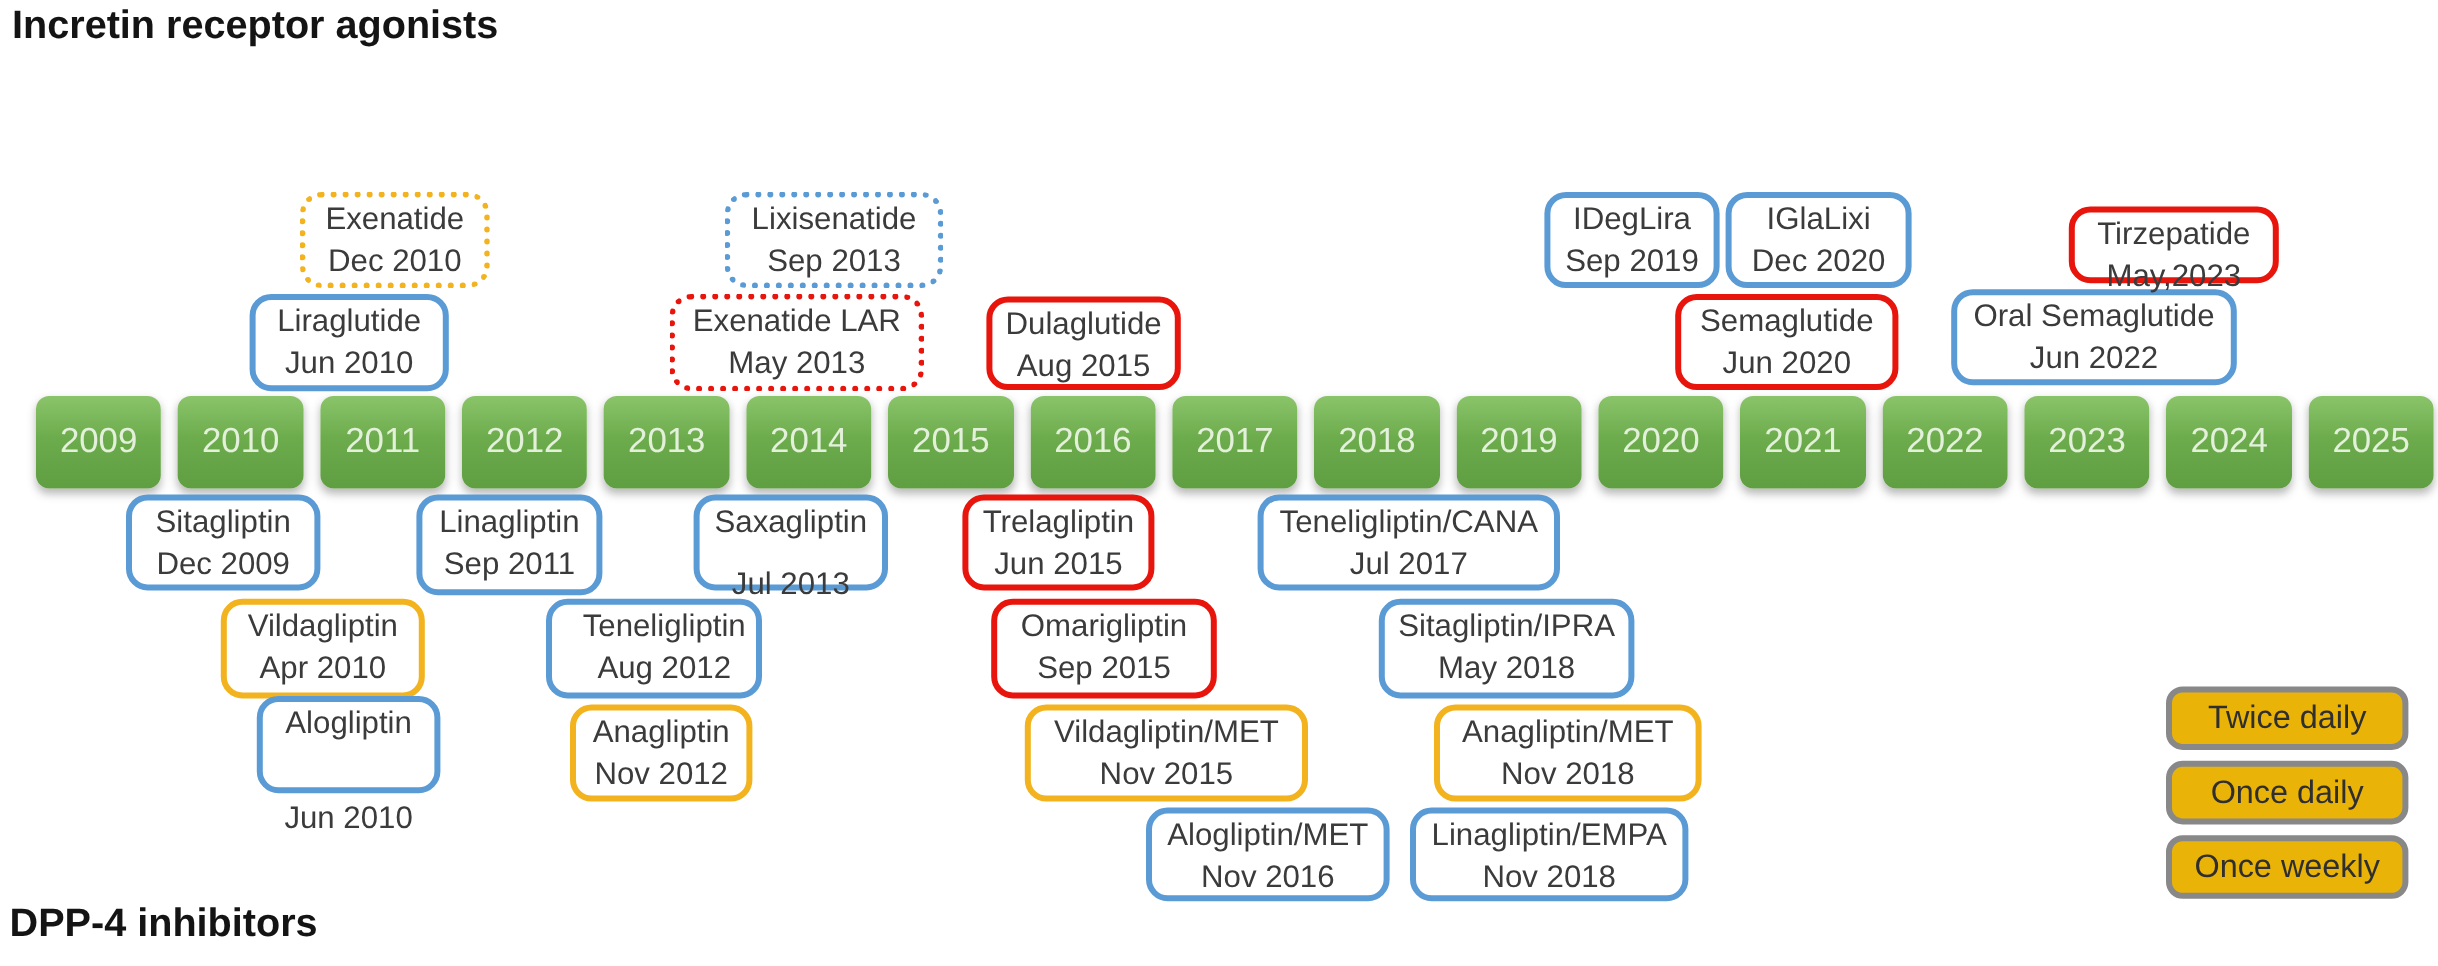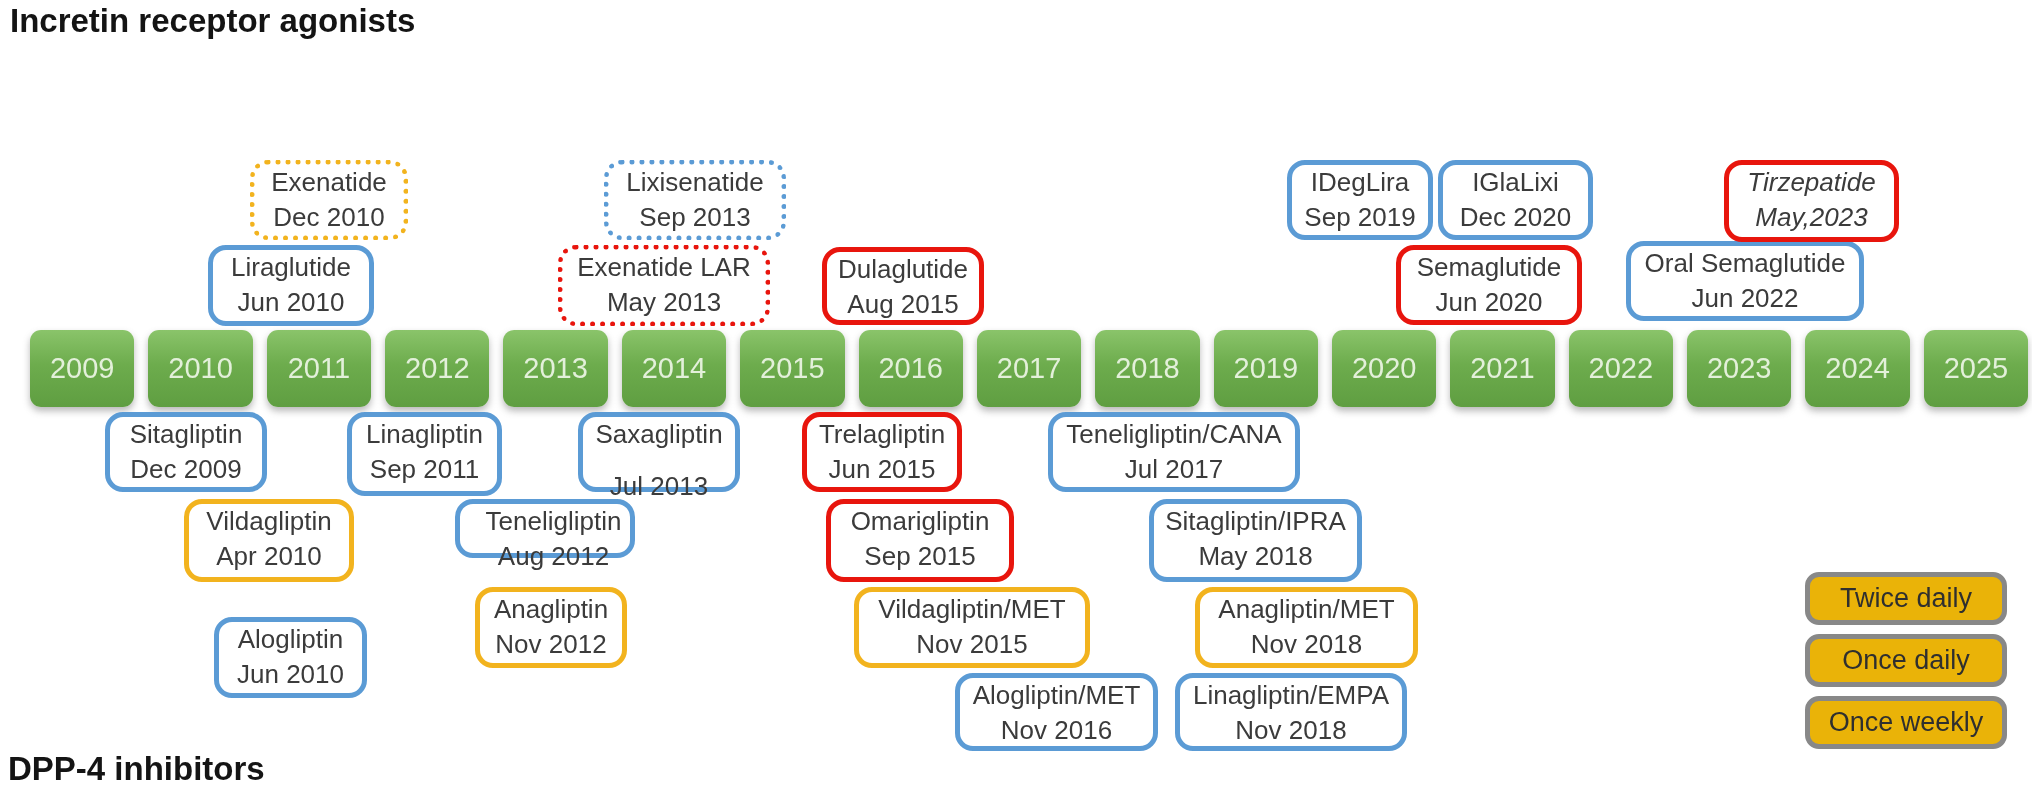--- a/index.html
+++ b/index.html
@@ -140,21 +140,21 @@
         <span class="drug-date">Dec 2020</span>
       </div>
       <div class="drug-box freq-once-weekly border-solid" style="left: 1396px; top: 245px; width: 186px; height: 80px;">
         <span class="drug-name">Semaglutide</span>
         <span class="drug-date">Jun 2020</span>
       </div>
       <div class="drug-box freq-once-daily border-solid" style="left: 1626px; top: 241px; width: 238px; height: 80px;">
         <span class="drug-name">Oral Semaglutide</span>
         <span class="drug-date">Jun 2022</span>
       </div>
-      <div class="drug-box freq-once-weekly border-solid" style="left: 1724px; top: 160px; width: 175px; height: 82px; font-style: italic;">
+      <div class="drug-box freq-once-weekly border-solid" style="left: 1724px; top: 172px; width: 175px; height: 64px;">
         <span class="drug-name">Tirzepatide</span>
         <span class="drug-date">May,2023</span>
       </div>
       <div class="drug-box freq-once-daily border-solid" style="left: 105px; top: 412px; width: 162px; height: 80px;">
         <span class="drug-name">Sitagliptin</span>
         <span class="drug-date">Dec 2009</span>
       </div>
       <div class="drug-box freq-once-daily border-solid" style="left: 347px; top: 412px; width: 155px; height: 84px;">
         <span class="drug-name">Linagliptin</span>
         <span class="drug-date">Sep 2011</span>
@@ -168,33 +168,33 @@
         <span class="drug-date">Jun 2015</span>
       </div>
       <div class="drug-box freq-once-daily border-solid" style="left: 1048px; top: 412px; width: 252px; height: 80px;">
         <span class="drug-name">Teneligliptin/CANA</span>
         <span class="drug-date">Jul 2017</span>
       </div>
       <div class="drug-box freq-twice-daily border-solid" style="left: 184px; top: 499px; width: 170px; height: 83px;">
         <span class="drug-name">Vildagliptin</span>
         <span class="drug-date">Apr 2010</span>
       </div>
-      <div class="drug-box freq-once-daily border-solid" style="left: 455px; top: 499px; width: 180px; height: 59px; padding-left: 17px;">
+      <div class="drug-box freq-once-daily border-solid" style="left: 455px; top: 499px; width: 180px; height: 83px; padding-left: 17px;">
         <span class="drug-name">Teneligliptin</span>
         <span class="drug-date">Aug 2012</span>
       </div>
       <div class="drug-box freq-once-weekly border-solid" style="left: 826px; top: 499px; width: 188px; height: 83px;">
         <span class="drug-name">Omarigliptin</span>
         <span class="drug-date">Sep 2015</span>
       </div>
       <div class="drug-box freq-once-daily border-solid" style="left: 1149px; top: 499px; width: 213px; height: 83px;">
         <span class="drug-name">Sitagliptin/IPRA</span>
         <span class="drug-date">May 2018</span>
       </div>
-      <div class="drug-box freq-once-daily border-solid" style="left: 214px; top: 617px; width: 153px; height: 81px;">
+      <div class="drug-box freq-once-daily border-solid" style="left: 214px; top: 580px; width: 153px; height: 81px; gap: 44px;">
         <span class="drug-name">Alogliptin</span>
         <span class="drug-date">Jun 2010</span>
       </div>
       <div class="drug-box freq-twice-daily border-solid" style="left: 475px; top: 587px; width: 152px; height: 81px;">
         <span class="drug-name">Anagliptin</span>
         <span class="drug-date">Nov 2012</span>
       </div>
       <div class="drug-box freq-twice-daily border-solid" style="left: 854px; top: 587px; width: 236px; height: 81px;">
         <span class="drug-name">Vildagliptin/MET</span>
         <span class="drug-date">Nov 2015</span>

